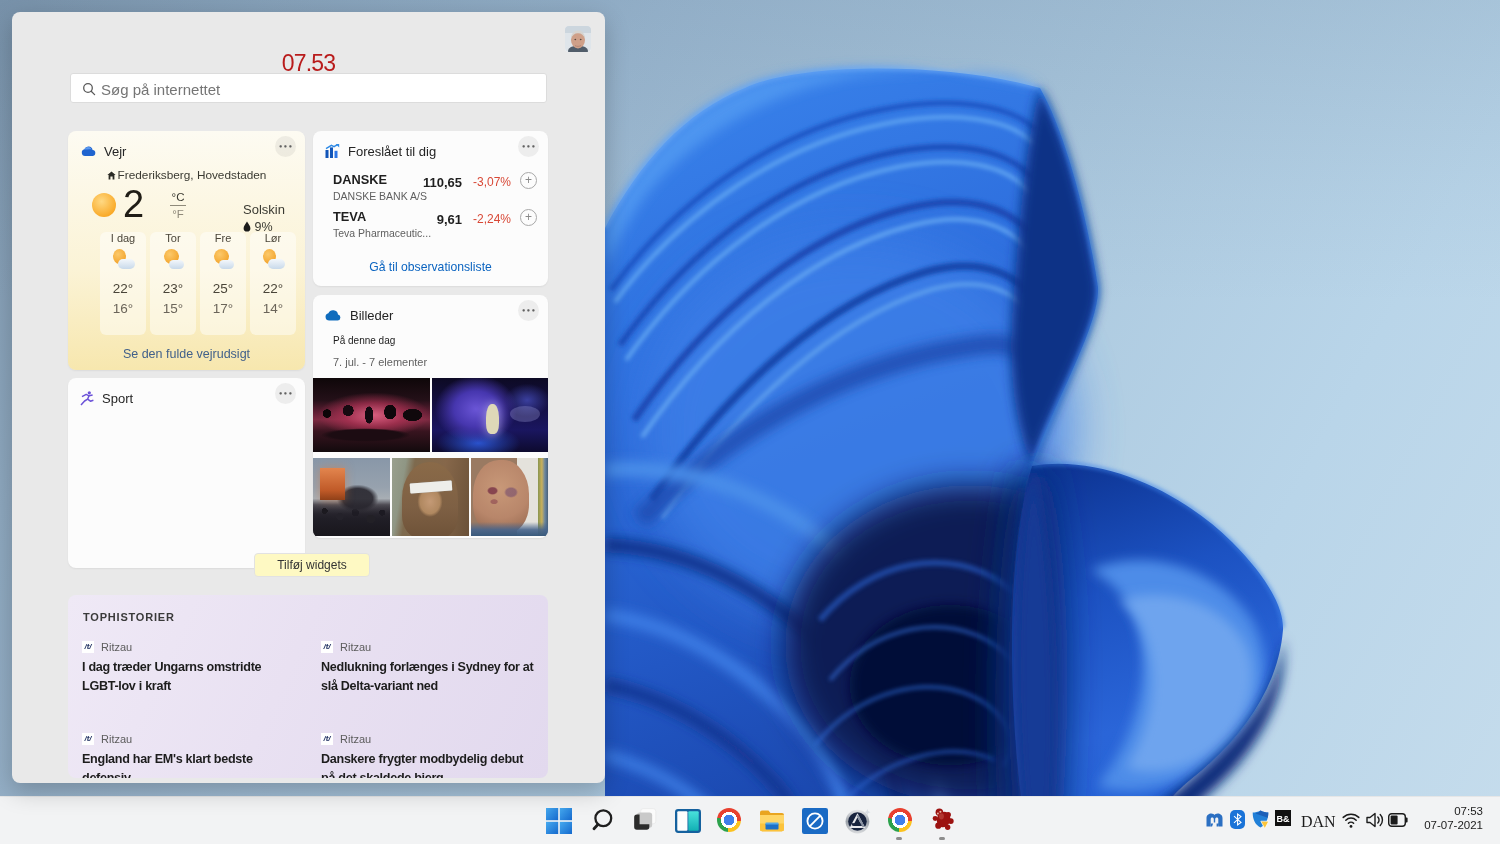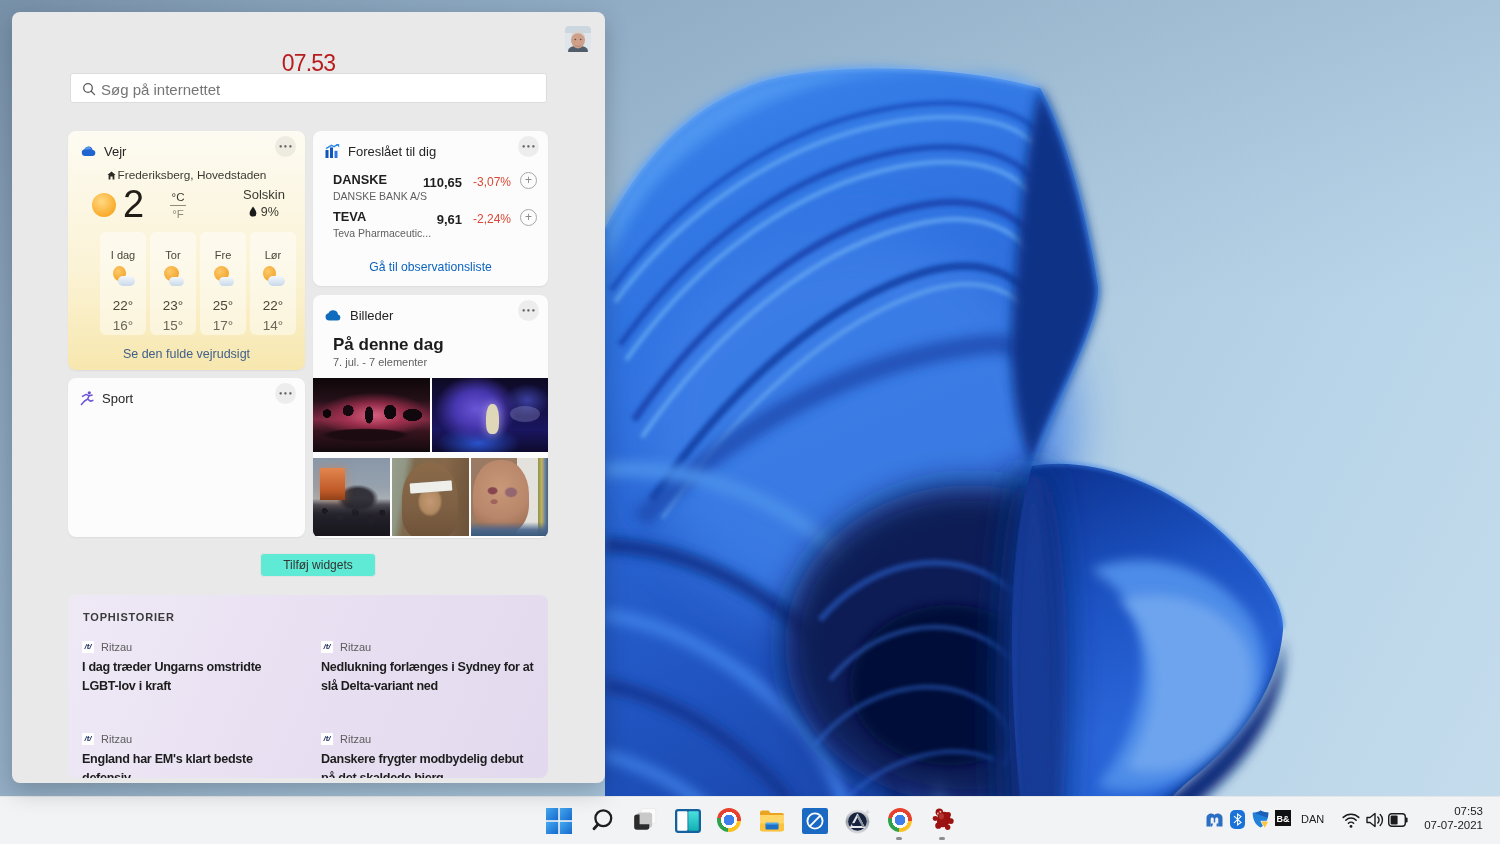--- a/index.html
+++ b/index.html
@@ -7,71 +7,71 @@
 #screen{position:relative;width:1500px;height:844px;overflow:hidden;background:linear-gradient(180deg,rgba(84,114,144,0.16) 0%,rgba(84,114,144,0.05) 22%,rgba(84,114,144,0) 36%),linear-gradient(118deg,#7e97ae 0%,#8ea8bf 14%,#9db9d1 34%,#abc8de 58%,#b9d5e9 80%,#c5dcec 100%);}
 #wall{position:absolute;left:0;top:0;width:1500px;height:844px;}
 
 #taskbar{position:absolute;left:0;top:796px;width:1500px;height:48px;background:#f2f3f4;border-top:1px solid rgba(0,0,0,0.05);}
 .tbi{position:absolute;top:10px;width:26px;height:26px;}
 .chrome{top:11px;width:24px;height:24px;border-radius:50%;background:radial-gradient(circle,#3f7fea 0 5.4px,#fff 5.4px 8.2px,rgba(0,0,0,0) 8.2px),conic-gradient(from 95deg,#fcc21f 0 90deg,#2ca24c 90deg 185deg,#e8402f 185deg 360deg);}
 .runline{position:absolute;top:40px;width:6px;height:3px;border-radius:2px;background:#8d8d8d;}
 
 .tray{position:absolute;}
 #clock{position:absolute;right:17px;top:7px;text-align:right;font-size:11.5px;line-height:14px;color:#1b1b1b;}
-#dan{position:absolute;left:1301px;top:16px;font-size:11px;color:#1b1b1b;}
+#dan{position:absolute;left:1301px;top:16px;font-size:16px;color:#1b1b1b;font-family:Liberation Serif, serif;}
 
 #panel{position:absolute;left:12px;top:12px;width:593px;height:771px;background:#e9e9e9;border-radius:8px;box-shadow:0 8px 24px rgba(0,0,0,0.22);overflow:hidden;}
 #time{position:absolute;left:0;top:38px;width:100%;text-align:center;font-size:23px;letter-spacing:-0.8px;color:#b91c1c;}
 #avatar{position:absolute;left:553px;top:14px;width:26px;height:26px;background:#fff;border-radius:4px;overflow:hidden;}
 #search{position:absolute;left:58px;top:61px;width:477px;height:30px;background:#fff;border:1px solid #dcdcdc;border-radius:3px;}
 #search .ph{position:absolute;left:30px;top:7px;font-size:15px;color:#757575;}
 .card{position:absolute;background:#fcfcfc;border-radius:8px;box-shadow:0 1px 2px rgba(0,0,0,0.06);}
 .chead{position:absolute;left:12px;top:10px;height:20px;display:flex;align-items:center;gap:8px;font-size:13px;color:#252525;}
 .dots{position:absolute;right:9px;top:5px;width:21px;height:21px;border-radius:50%;background:rgba(60,60,50,0.075);color:#616161;text-align:center;font-size:5.5px;line-height:20px;letter-spacing:1.5px;text-indent:1.5px;}
 
 #wcard{left:56px;top:119px;width:237px;height:239px;background:linear-gradient(#fdfbf2 0%,#fbf3d6 58%,#f7e7ae 100%);padding-left:22px;}
 #wloc{position:absolute;left:0;top:37px;width:100%;text-align:center;font-size:11.8px;color:#3a3a32;}
 #wsun{position:absolute;left:24px;top:62px;width:24px;height:24px;border-radius:50%;background:radial-gradient(circle at 40% 35%,#ffd983,#f9a825 75%,#ef9417);}
 #wtemp{position:absolute;left:55px;top:52px;font-size:38px;color:#201d16;}
 #wcf{position:absolute;left:99px;top:60px;font-size:11.5px;color:#3a3a32;text-align:center;width:22px;}
 #wcf .ln{height:1px;background:#8f8a7a;margin:2px 3px 2px 3px;}
 #wcf .f{color:#8f8a7a;}
-#wcond{position:absolute;right:20px;top:56px;text-align:center;font-size:13px;color:#3a3a32;margin-left:12px;}
+#wcond{position:absolute;right:20px;top:71px;text-align:left;font-size:13px;color:#3a3a32;margin-left:12px;}
 #wcond .pr{margin-top:3px;font-size:12.5px;}
 .wday{position:absolute;top:101px;width:46px;height:103px;background:rgba(255,255,255,0.48);border-radius:6px;text-align:center;}
-.wday .d{margin-top:17px;font-size:11px;color:#4a4539;}
+.wday .d{margin-top:0;font-size:11px;color:#4a4539;}
 .wday .t1{margin-top:12px;font-size:13.5px;color:#4a4539;}
 .wday .t2{margin-top:5px;font-size:13.5px;color:#6b655a;}
 .wicon{position:relative;width:22px;height:20px;margin:5px auto 3px auto;}
 .wicon .s{position:absolute;left:2px;top:0px;width:15px;height:15px;border-radius:50%;background:radial-gradient(circle at 38% 35%,#fcc96a,#f2a228 80%);}
 .wicon .c{position:absolute;right:0px;bottom:0px;width:15px;height:9px;border-radius:5px;background:linear-gradient(#f3f7fb,#c8d9ea);}
 .bigc .c{width:17px;height:10px;right:-1px;}
 .bigc .s{width:13px;left:1px;}
 #wlink{position:absolute;left:0;top:216px;width:100%;text-align:center;font-size:12.5px;color:#41608a;}
 
 #scard{left:301px;top:119px;width:235px;height:155px;}
 .srow{position:absolute;left:20px;width:195px;}
 .srow .tk{font-size:12.8px;font-weight:bold;color:#1f1f1f;}
 .srow .co{font-size:10.5px;color:#5f5f5f;margin-top:3px;}
 .srow .pr{position:absolute;right:66px;top:3px;font-size:13px;font-weight:bold;color:#1f1f1f;}
 .srow .pc{position:absolute;right:17px;top:3px;font-size:12px;color:#d84836;}
 .srow .plus{position:absolute;right:-9px;top:0px;width:17px;height:17px;border:1px solid #a8a8a8;border-radius:50%;color:#888;font-size:12px;line-height:15px;text-align:center;}
 #slink{position:absolute;left:0;top:129px;width:100%;text-align:center;font-size:12.2px;color:#0b64c0;}
 
 #bcard{left:301px;top:283px;width:235px;height:243px;overflow:hidden;}
-#bt1{position:absolute;left:20px;top:40px;font-size:17px;font-weight:bold;color:#1c1c1c;}
+#bt1{position:absolute;left:20px;top:40px;font-size:10px;font-weight:normal;color:#1c1c1c;}
 #bt2{position:absolute;left:20px;top:61px;font-size:11px;color:#616161;}
 #bsee{position:absolute;right:20px;top:49px;font-size:11.5px;color:#0b64c0;margin-top:37px;}
 #bgrid{position:absolute;left:0px;top:83px;width:235px;height:160px;}
 .ph1{position:absolute;height:74px;top:0;overflow:hidden;}
 .ph2{position:absolute;height:78px;top:80px;overflow:hidden;}
 
-#spcard{left:56px;top:366px;width:237px;height:159px;}
-
-#addw{position:absolute;left:248px;top:541px;width:116px;height:24px;background:#5eead4;border:1px solid #e2e2e2;border-radius:4px;text-align:center;font-size:12px;line-height:22px;color:#333;}
+#spcard{left:56px;top:366px;width:237px;height:190px;}
+
+#addw{position:absolute;left:242px;top:541px;width:116px;height:24px;background:#fef9c3;border:1px solid #e2e2e2;border-radius:4px;text-align:center;font-size:12px;line-height:22px;color:#333;}
 
 #tops{position:absolute;left:56px;top:583px;width:480px;height:183px;border-radius:8px;background:linear-gradient(115deg,#efe9f6 0%,#e9e1f2 45%,#e2d9ee 100%);overflow:hidden;}
 #tops h3{font-size:11px;letter-spacing:0.8px;color:#3a3a3a;position:absolute;left:15px;top:16px;font-weight:bold;}
 .news{position:absolute;width:218px;}
 .nsrc{display:flex;align-items:center;gap:7px;font-size:11px;color:#5c5c5c;}
 .rlogo{width:12px;height:12px;background:#fff;color:#1b2c5e;font-size:8px;font-weight:bold;font-style:italic;text-align:center;line-height:12px;}
 .nhl{margin-top:5px;font-size:12.6px;letter-spacing:-0.3px;font-weight:bold;color:#1d1d1d;line-height:18.5px;}
 
 #p1{background:
  radial-gradient(ellipse 75px 30px at 52% 50%, rgba(232,104,138,0.85) 0%, rgba(176,51,85,0.7) 40%, rgba(60,16,28,0) 75%),

